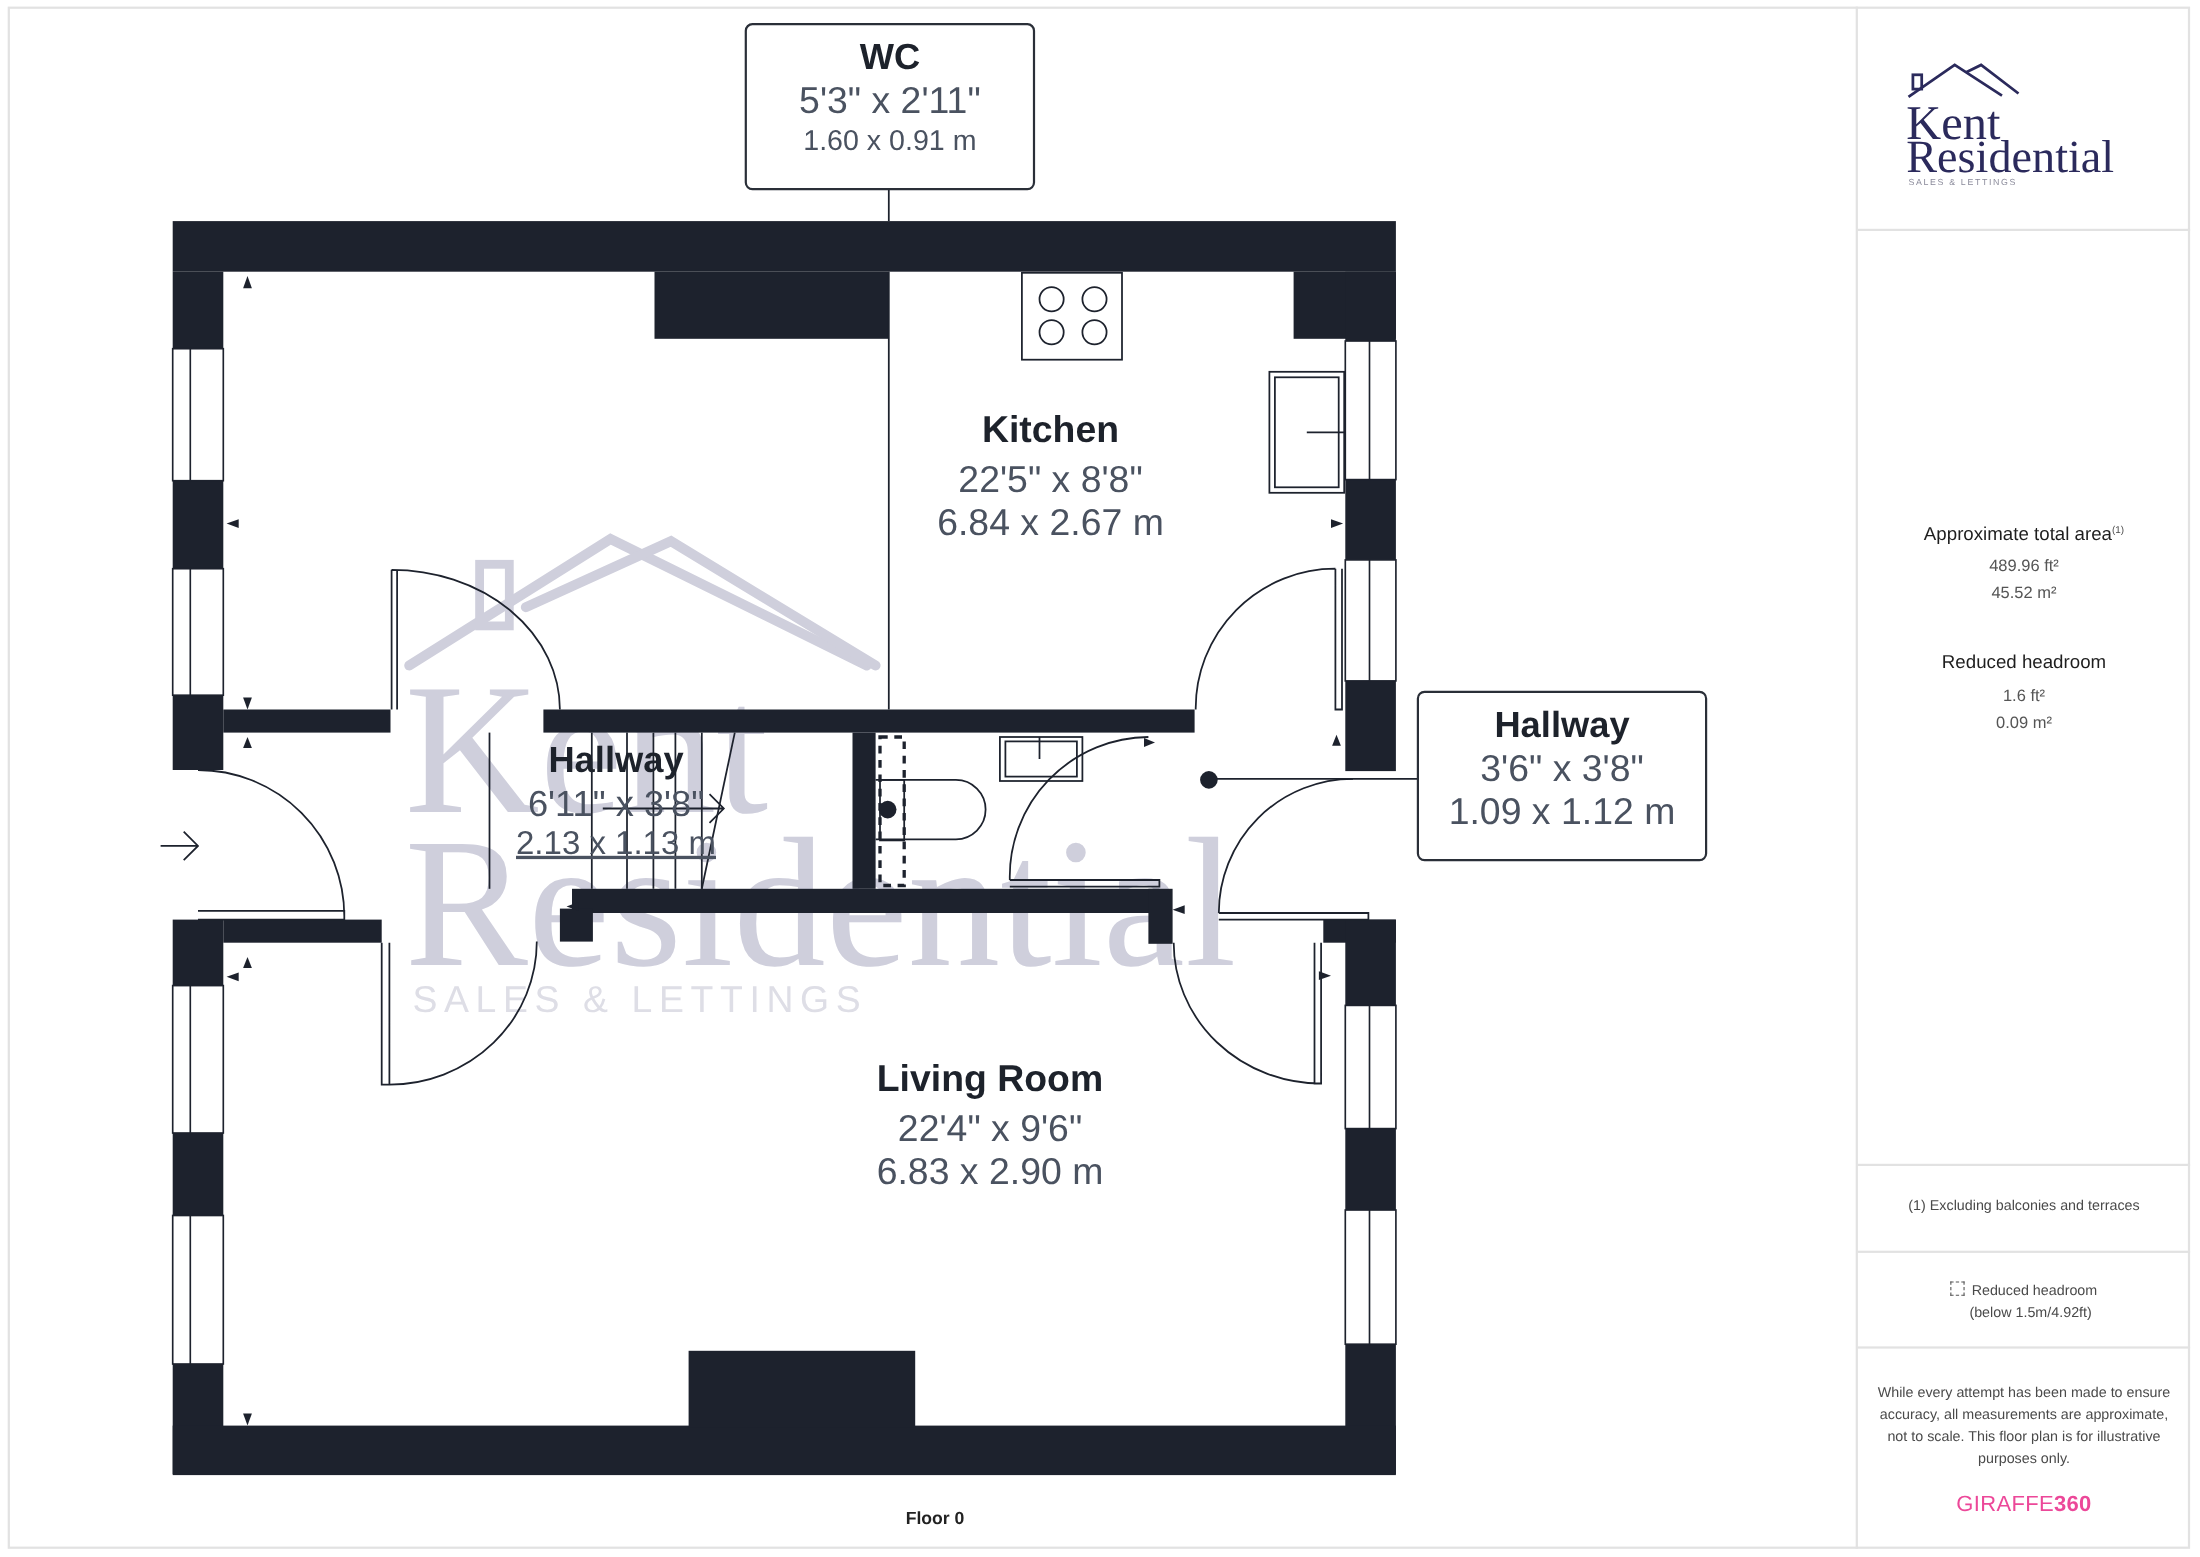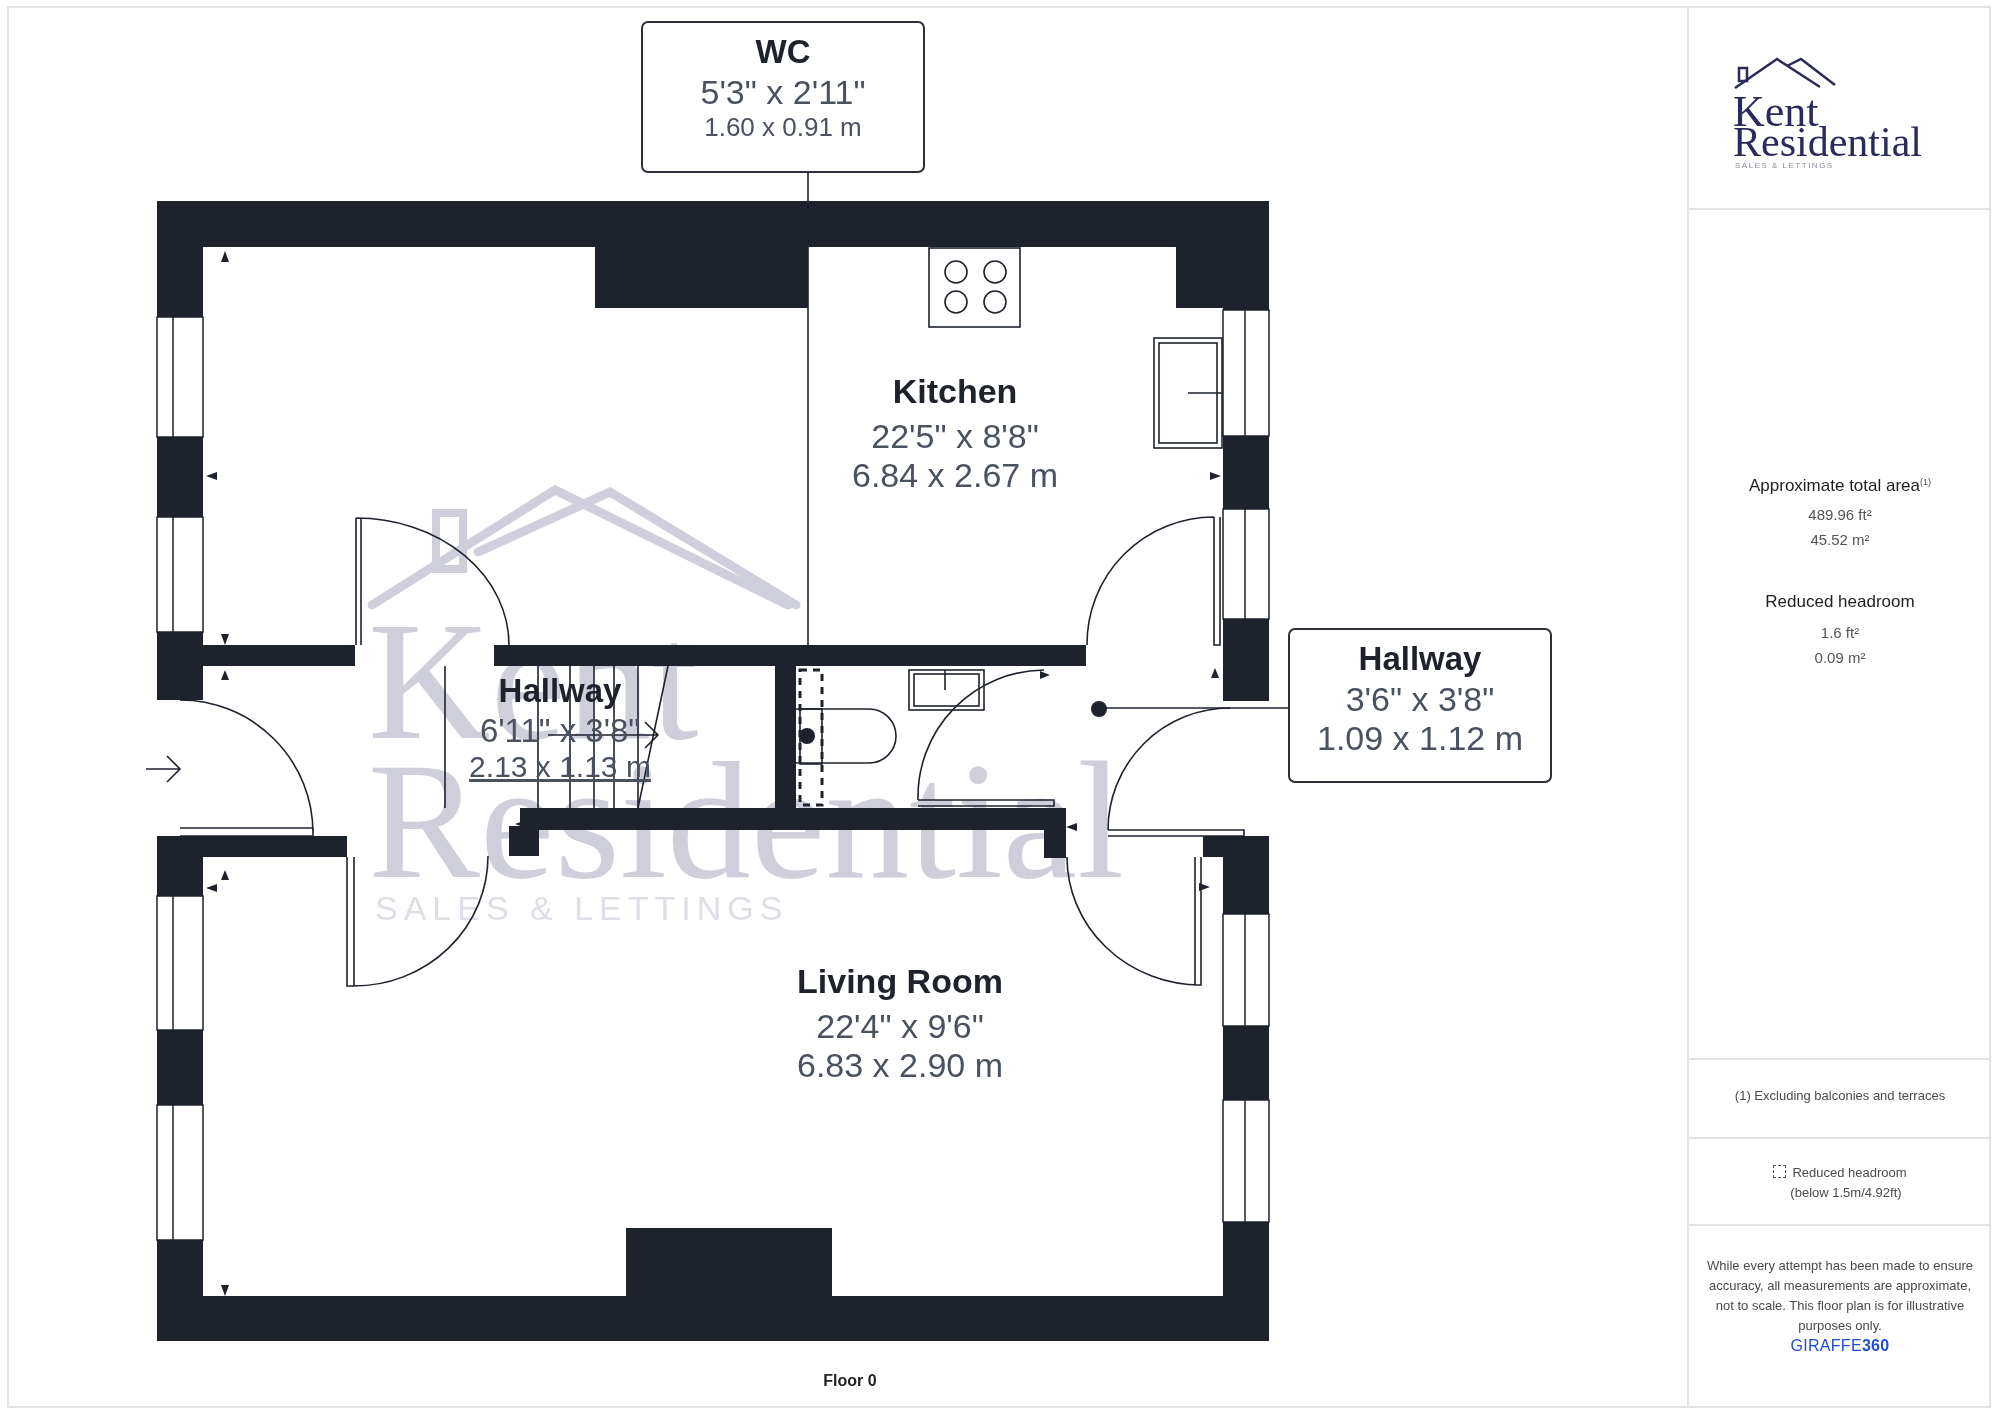--- a/index.html
+++ b/index.html
@@ -10,21 +10,21 @@
   .logo { top: 0; height: 204px; }
   .logo svg { position: absolute; left: 34px; top: 40px; }
   .area { top: 204px; height: 850px; }
   .area .h { font-weight: normal; font-size: 17px; color: #1e1e1e; }
   .area .v { font-size: 15px; color: #555; line-height: 25px; }
   .area sup { font-size: 9px; }
   .note { top: 1054px; height: 79px; font-size: 13px; color: #555; padding-top: 28px; }
   .legend { top: 1133px; height: 87px; font-size: 13px; color: #555; padding-top: 24px; line-height: 20px; }
   .legend .dashbox { display: inline-block; width: 11px; height: 11px; border: 1px dashed #555; vertical-align: -1px; margin-right: 6px; }
   .disc { top: 1220px; height: 217px; border-bottom: none; font-size: 13px; color: #555; line-height: 20px; padding: 30px 18px 0; }
-  .brand { font-size: 16px; color: #1d4ed8; letter-spacing: 0.3px; }
+  .brand { margin-top: 22px; font-size: 20px; color: #ec4899; letter-spacing: 0.3px; }
   .brand b { font-weight: bold; }
   svg.plan { position: absolute; left: 0; top: 0; }
   .label-box { position: absolute; background: #fff; border: 2px solid #2a2f38; border-radius: 7px; text-align: center; box-sizing: border-box; }
   .rname { font-weight: bold; color: #1d222b; }
   .rdim { color: #4a5260; }
   .room-label { position: absolute; text-align: center; }
   .floor-label { position: absolute; left: 790px; top: 1372px; width: 120px; text-align: center; font-size: 16px; font-weight: bold; color: #222; }
 </style>
 </head>
 <body>
@@ -160,21 +160,21 @@
     <polygon points="225,870 221,880 229,880"></polygon>
     <polygon points="206,888 217,884 217,892"></polygon>
     <polygon points="225,1296 221,1285 229,1285"></polygon>
     <polygon points="1210,887 1199,883 1199,891"></polygon>
     <polygon points="515,824 526,820 526,828"></polygon>
     <polygon points="1066,827 1077,823 1077,831"></polygon>
     <polygon points="1050,675 1040,671 1040,679"></polygon>
   </g>
 </svg>
 
-<div class="label-box" style="left:641px; top:21px; width:284px; height:152px;">
+<div class="label-box" style="left:677px; top:21px; width:264px; height:152px;">
   <div class="rname" style="font-size:33px; margin-top:10px;">WC</div>
   <div class="rdim" style="font-size:34px; margin-top:2px;">5'3" x 2'11"</div>
   <div class="rdim" style="font-size:26px;">1.60 x 0.91 m</div>
 </div>
 
 <div class="room-label" style="left:810px; top:372px; width:290px;">
   <div class="rname" style="font-size:34px;">Kitchen</div>
   <div class="rdim" style="font-size:34px; margin-top:6px;">22'5" x 8'8"</div>
   <div class="rdim" style="font-size:34px;">6.84 x 2.67 m</div>
 </div>

